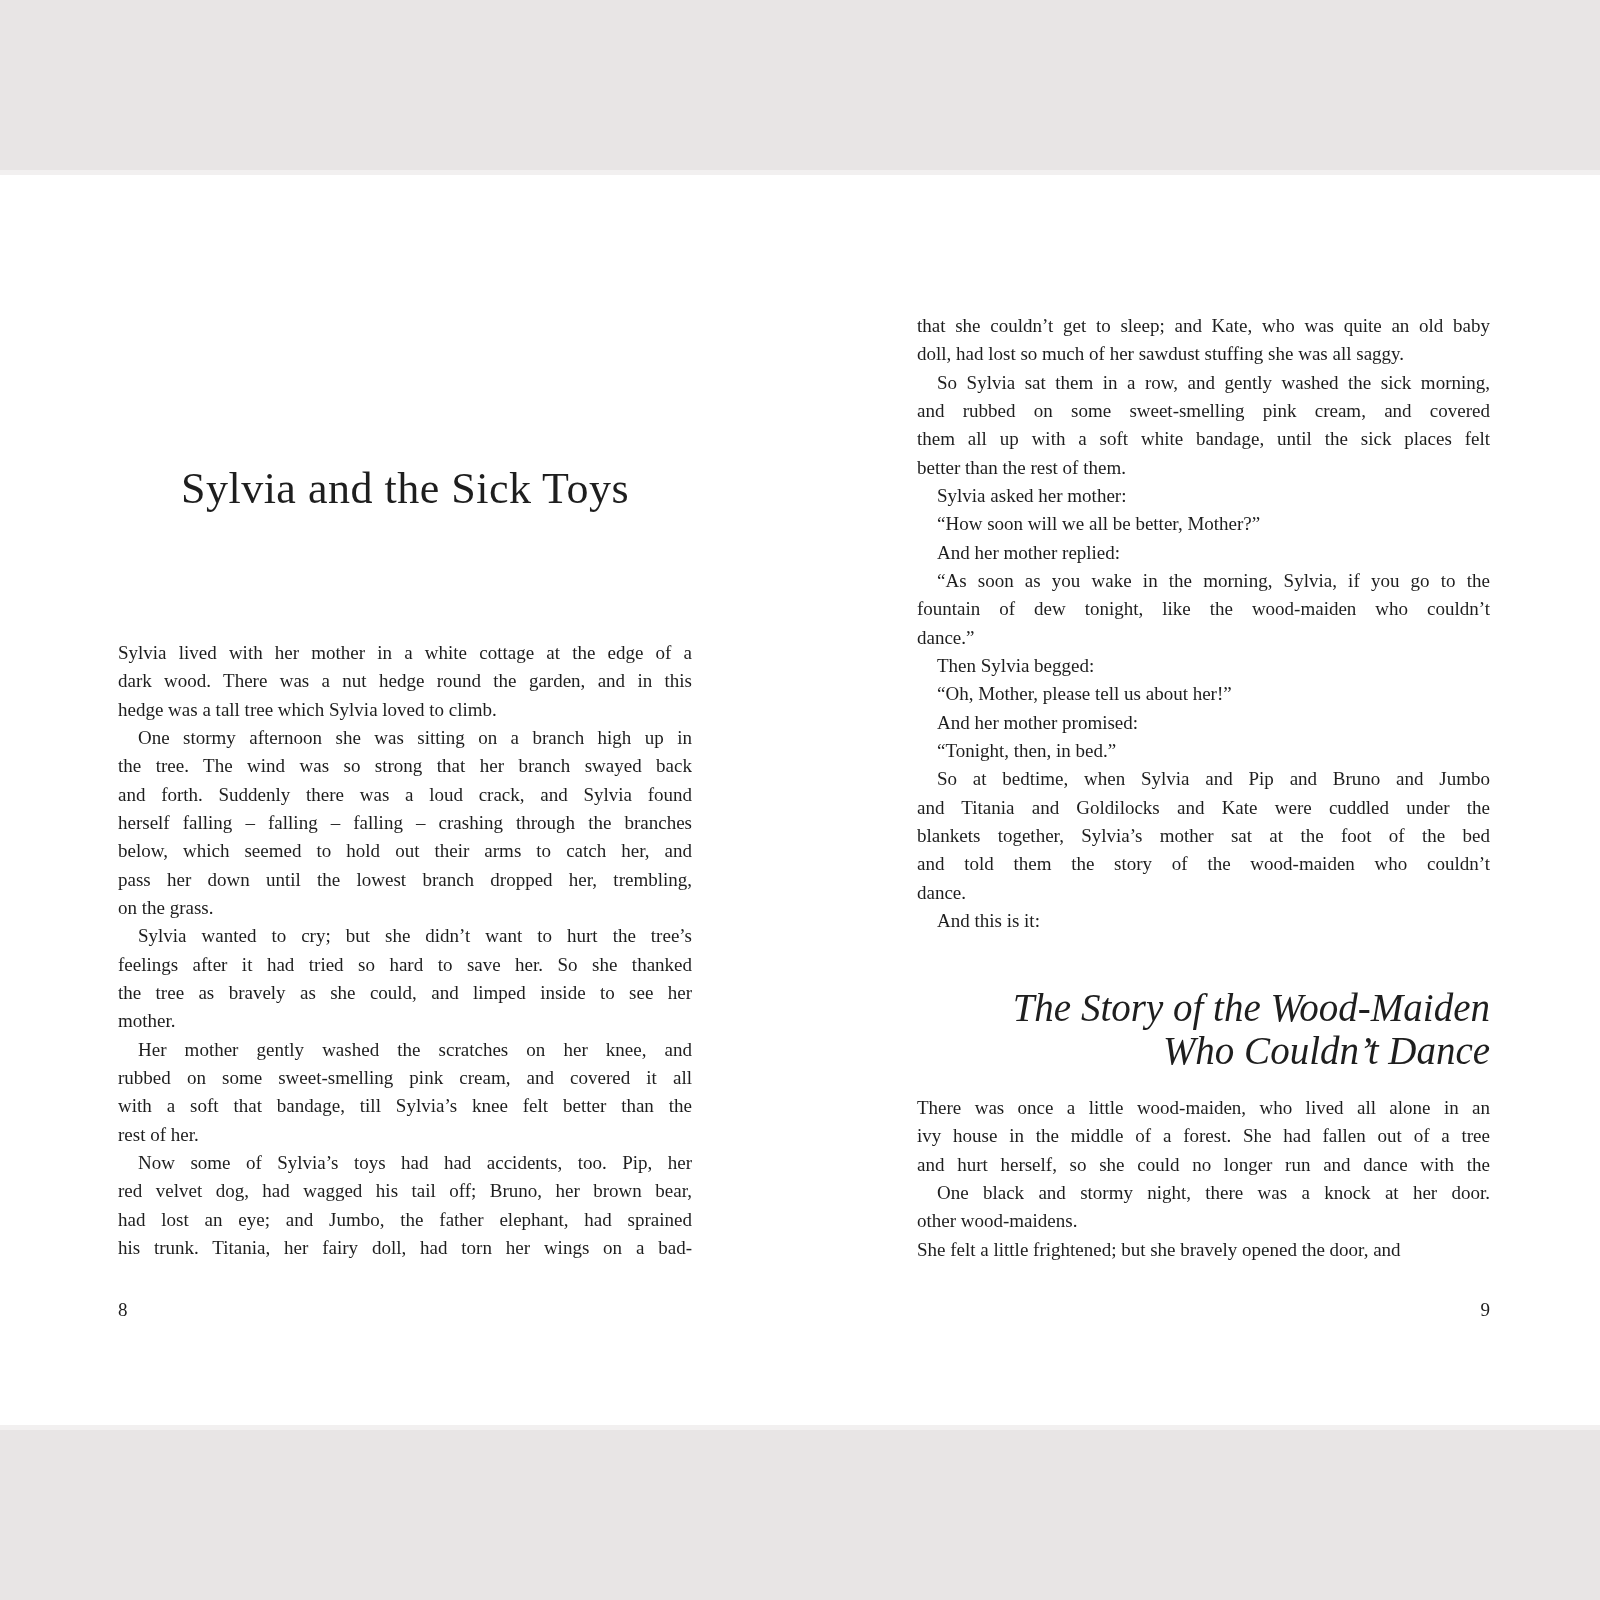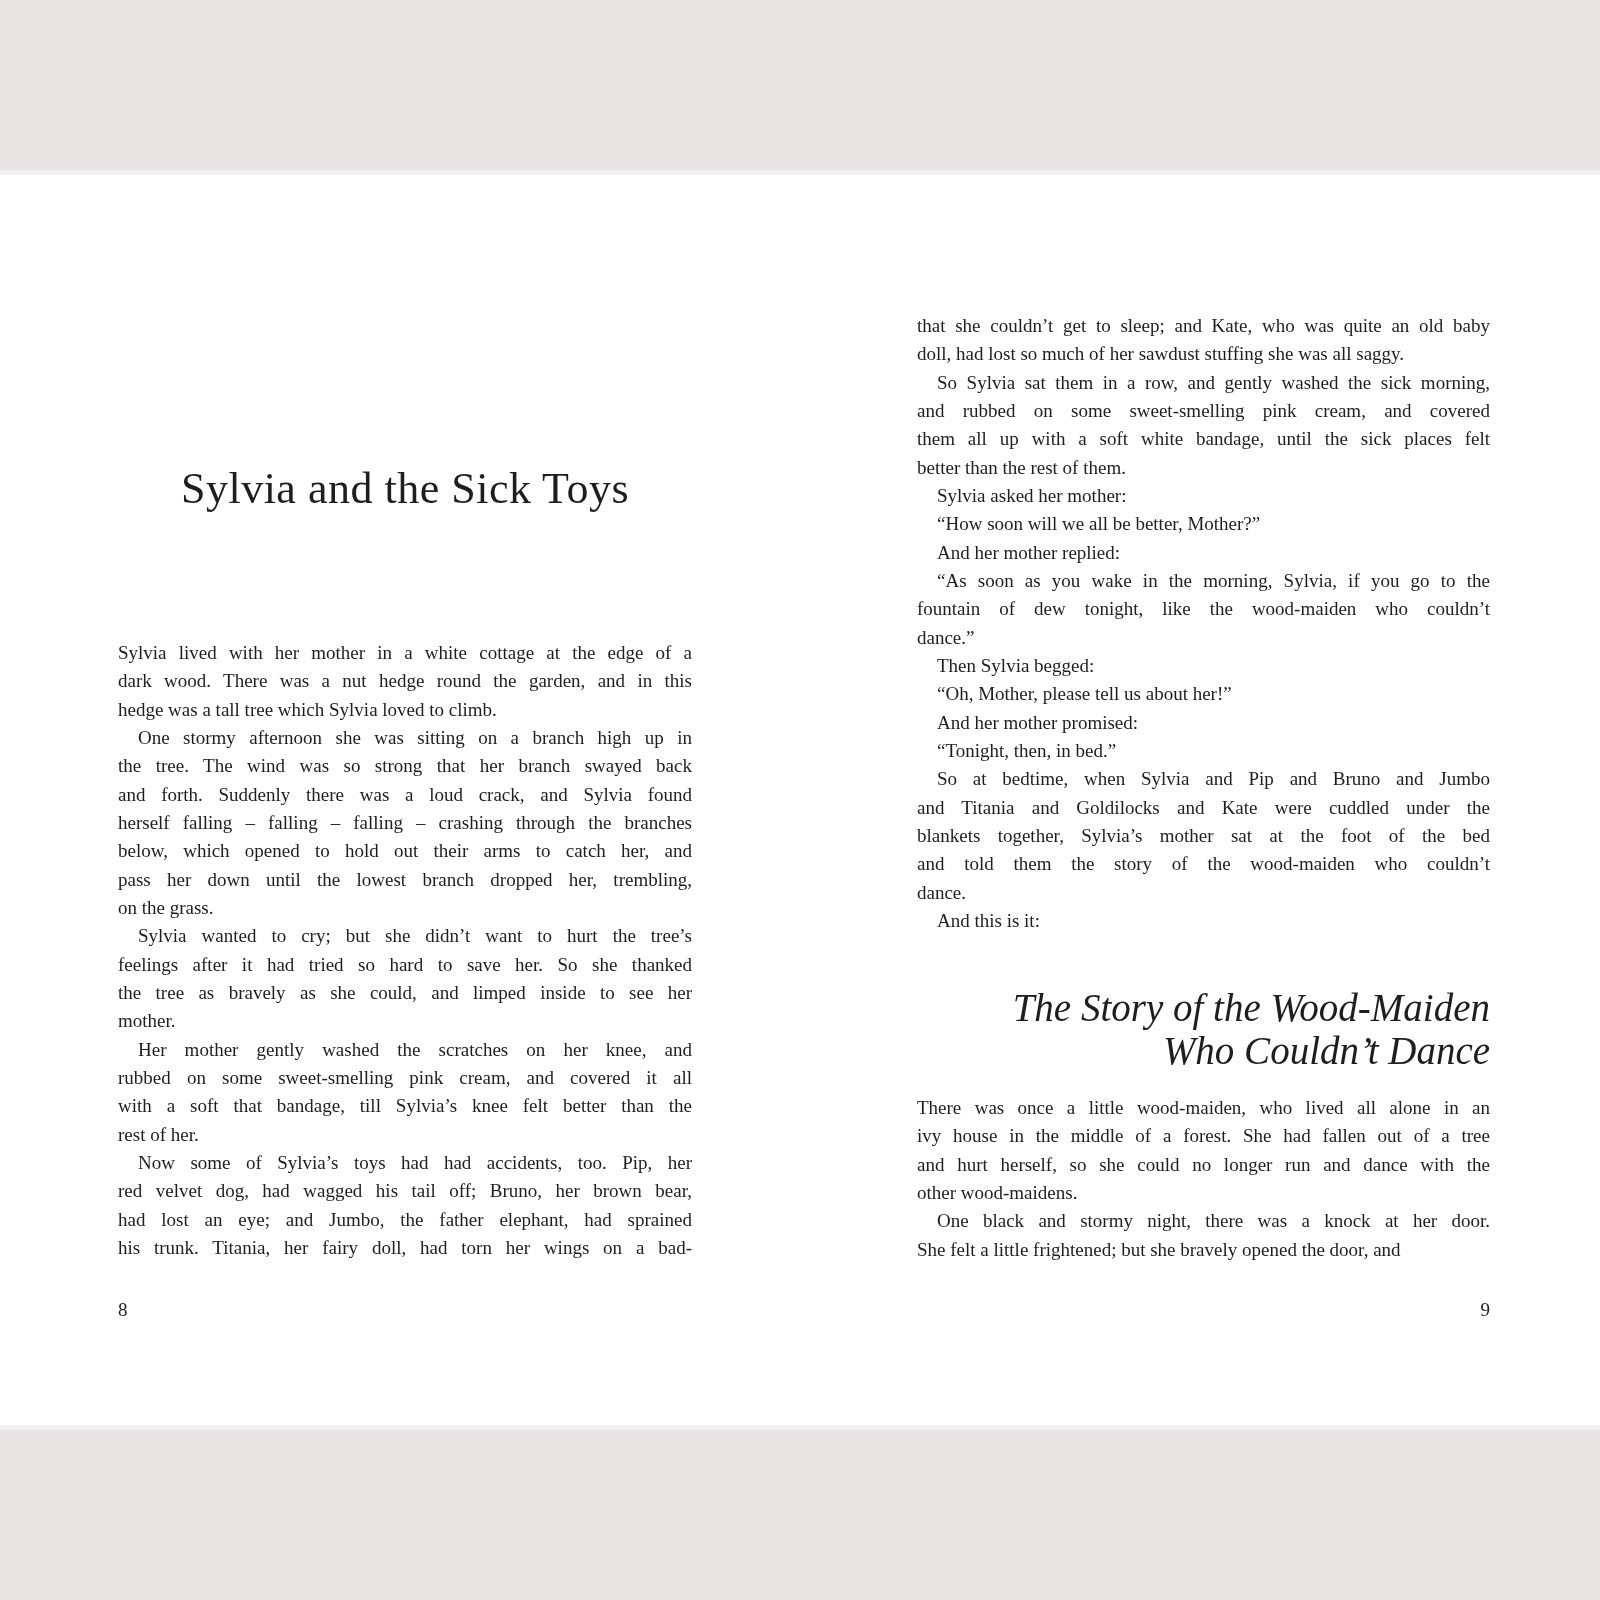--- a/index.html
+++ b/index.html
@@ -85,21 +85,21 @@
   <div class="page page-left">
     <h1 class="chapter-title">Sylvia and the Sick Toys</h1>
     <div class="body-text" id="left-body">
         <div class="line">Sylvia lived with her mother in a white cottage at the edge of a</div>
         <div class="line">dark wood. There was a nut hedge round the garden, and in this</div>
         <div class="line endline">hedge was a tall tree which Sylvia loved to climb.</div>
         <div class="line indent">One stormy afternoon she was sitting on a branch high up in</div>
         <div class="line">the tree. The wind was so strong that her branch swayed back</div>
         <div class="line">and forth. Suddenly there was a loud crack, and Sylvia found</div>
         <div class="line">herself falling – falling – falling – crashing through the branches</div>
-        <div class="line">below, which opened to hold out their arms to catch her, and</div>
+        <div class="line">below, which seemed to hold out their arms to catch her, and</div>
         <div class="line">pass her down until the lowest branch dropped her, trembling,</div>
         <div class="line endline">on the grass.</div>
         <div class="line indent">Sylvia wanted to cry; but she didn’t want to hurt the tree’s</div>
         <div class="line">feelings after it had tried so hard to save her. So she thanked</div>
         <div class="line">the tree as bravely as she could, and limped inside to see her</div>
         <div class="line endline">mother.</div>
         <div class="line indent">Her mother gently washed the scratches on her knee, and</div>
         <div class="line">rubbed on some sweet-smelling pink cream, and covered it all</div>
         <div class="line">with a soft that bandage, till Sylvia’s knee felt better than the</div>
         <div class="line endline">rest of her.</div>
@@ -137,19 +137,19 @@
         <div class="line endline indent">And this is it:</div>
       </div>
     <div class="section-title" id="section-title">
         <div>The Story of the Wood-Maiden</div>
         <div>Who Couldn’t Dance</div>
       </div>
     <div class="body-text" id="right-body-bottom">
         <div class="line">There was once a little wood-maiden, who lived all alone in an</div>
         <div class="line">ivy house in the middle of a forest. She had fallen out of a tree</div>
         <div class="line">and hurt herself, so she could no longer run and dance with the</div>
+        <div class="line indent">One black and stormy night, there was a knock at her door.</div>
         <div class="line endline">other wood-maidens.</div>
-        <div class="line indent">One black and stormy night, there was a knock at her door.</div>
         <div class="line endline">She felt a little frightened; but she bravely opened the door, and</div>
       </div>
     <div class="page-number pn-right">9</div>
   </div>
 </div>
 
 </body></html>

